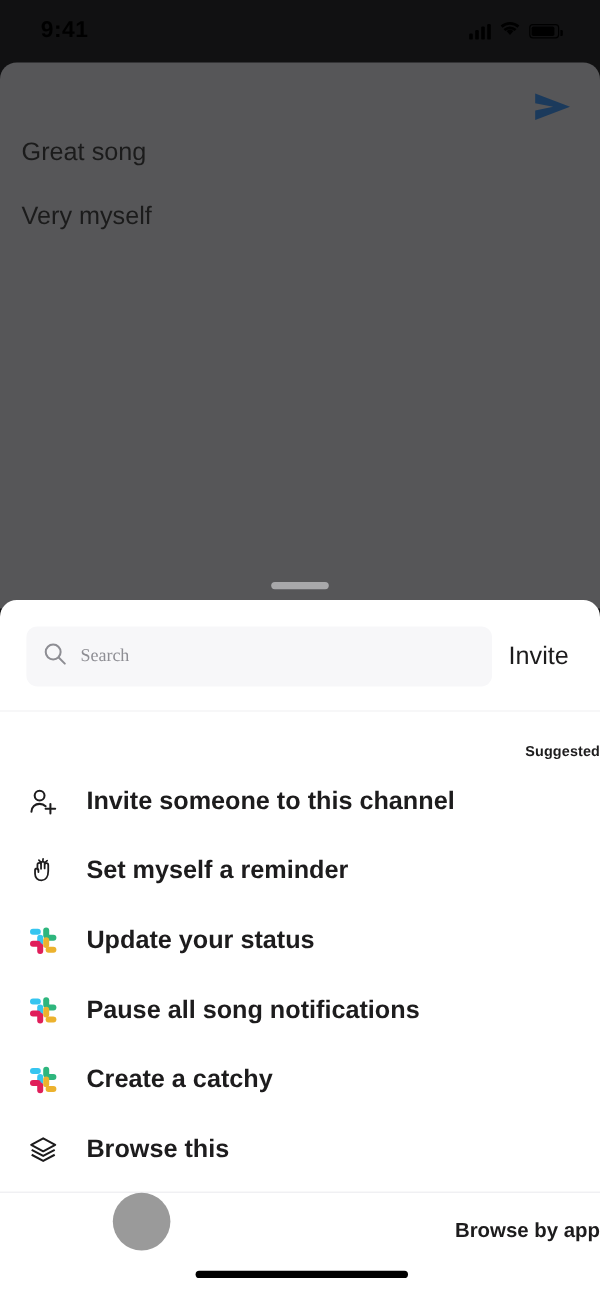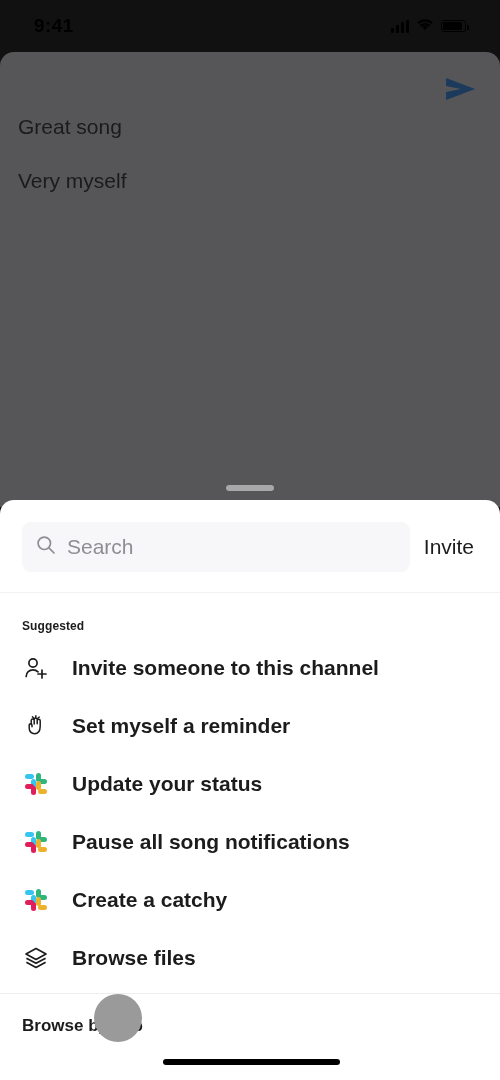--- a/index.html
+++ b/index.html
@@ -2,21 +2,21 @@
 <html><head>
 <meta charset="utf-8">
 <style>
   * { margin:0; padding:0; box-sizing:border-box; }
   html, body {
     width:500px; height:1080px;
     font-family:"Liberation Sans", sans-serif;
     background:#0d0d0d;
     overflow:hidden;
   }
-  #screen { position:relative; width:500px; height:860px; background:#111112; }
+  #screen { position:relative; width:500px; height:860px; background:#111112;text-align:right; }
 
   
   .statusbar {
     position:absolute; top:0; left:0; width:500px; height:52px;
     display:flex; align-items:center; justify-content:space-between;
     padding:0 34px; color:#000; z-index:5;
   }
   .status-time { font-size:19px; font-weight:600; letter-spacing:.4px; color:#000; }
   .status-icons { display:flex; align-items:center; gap:7px; }
   .bars { display:flex; align-items:flex-end; gap:2px; height:13px; }
@@ -49,21 +49,21 @@
     background:#fff; border-radius:14px 14px 0 0; z-index:4;
   }
   .search-row {
     display:flex; align-items:center; gap:8px;
     padding:22px 20px 0 22px;
   }
   .search-box {
     flex:1; height:50px; background:#f7f7f9; border-radius:9px;
     display:flex; align-items:center; padding:0 14px; gap:11px;
   }
-  .search-placeholder { font-size:21px; color:#8e8e94; }
+  .search-placeholder { font-size:15px; color:#8e8e94;font-family:Liberation Serif, serif; }
   .cancel-btn { font-size:21px; color:#1d1c1d; padding:0 6px; white-space:nowrap; }
   .sheet-divider { height:1px; background:#f2f2f4; margin-top:20px; }
 
   .section-title {
     font-size:12px; font-weight:700; color:#1d1c1d;
     padding:26px 0 0 22px; letter-spacing:.1px;
   }
 
   .list { padding-top:6px;font-weight:bold; }
   .list-item {
@@ -221,21 +221,21 @@
       </div>
 
       <div class="list-item">
         <span class="ico">
           <svg width="26" height="26" viewBox="0 0 26 26">
             <path d="M13 3.6 23 9l-10 5.4L3 9z" fill="none" stroke="#1d1c1d" stroke-width="1.7" stroke-linejoin="round"></path>
             <path d="M3.4 13.2 13 18.3l9.6-5.1" fill="none" stroke="#1d1c1d" stroke-width="1.7" stroke-linejoin="round"></path>
             <path d="M3.4 17.3 13 22.4l9.6-5.1" fill="none" stroke="#1d1c1d" stroke-width="1.7" stroke-linejoin="round"></path>
           </svg>
         </span>
-        <span class="lbl">Browse files</span>
+        <span class="lbl">Browse this</span>
       </div>
 
     </div>
 
     <div class="footer-divider"></div>
     <div class="footer-row">
       <span class="footer-label">Browse by app</span>
     </div>
 
   </div>

